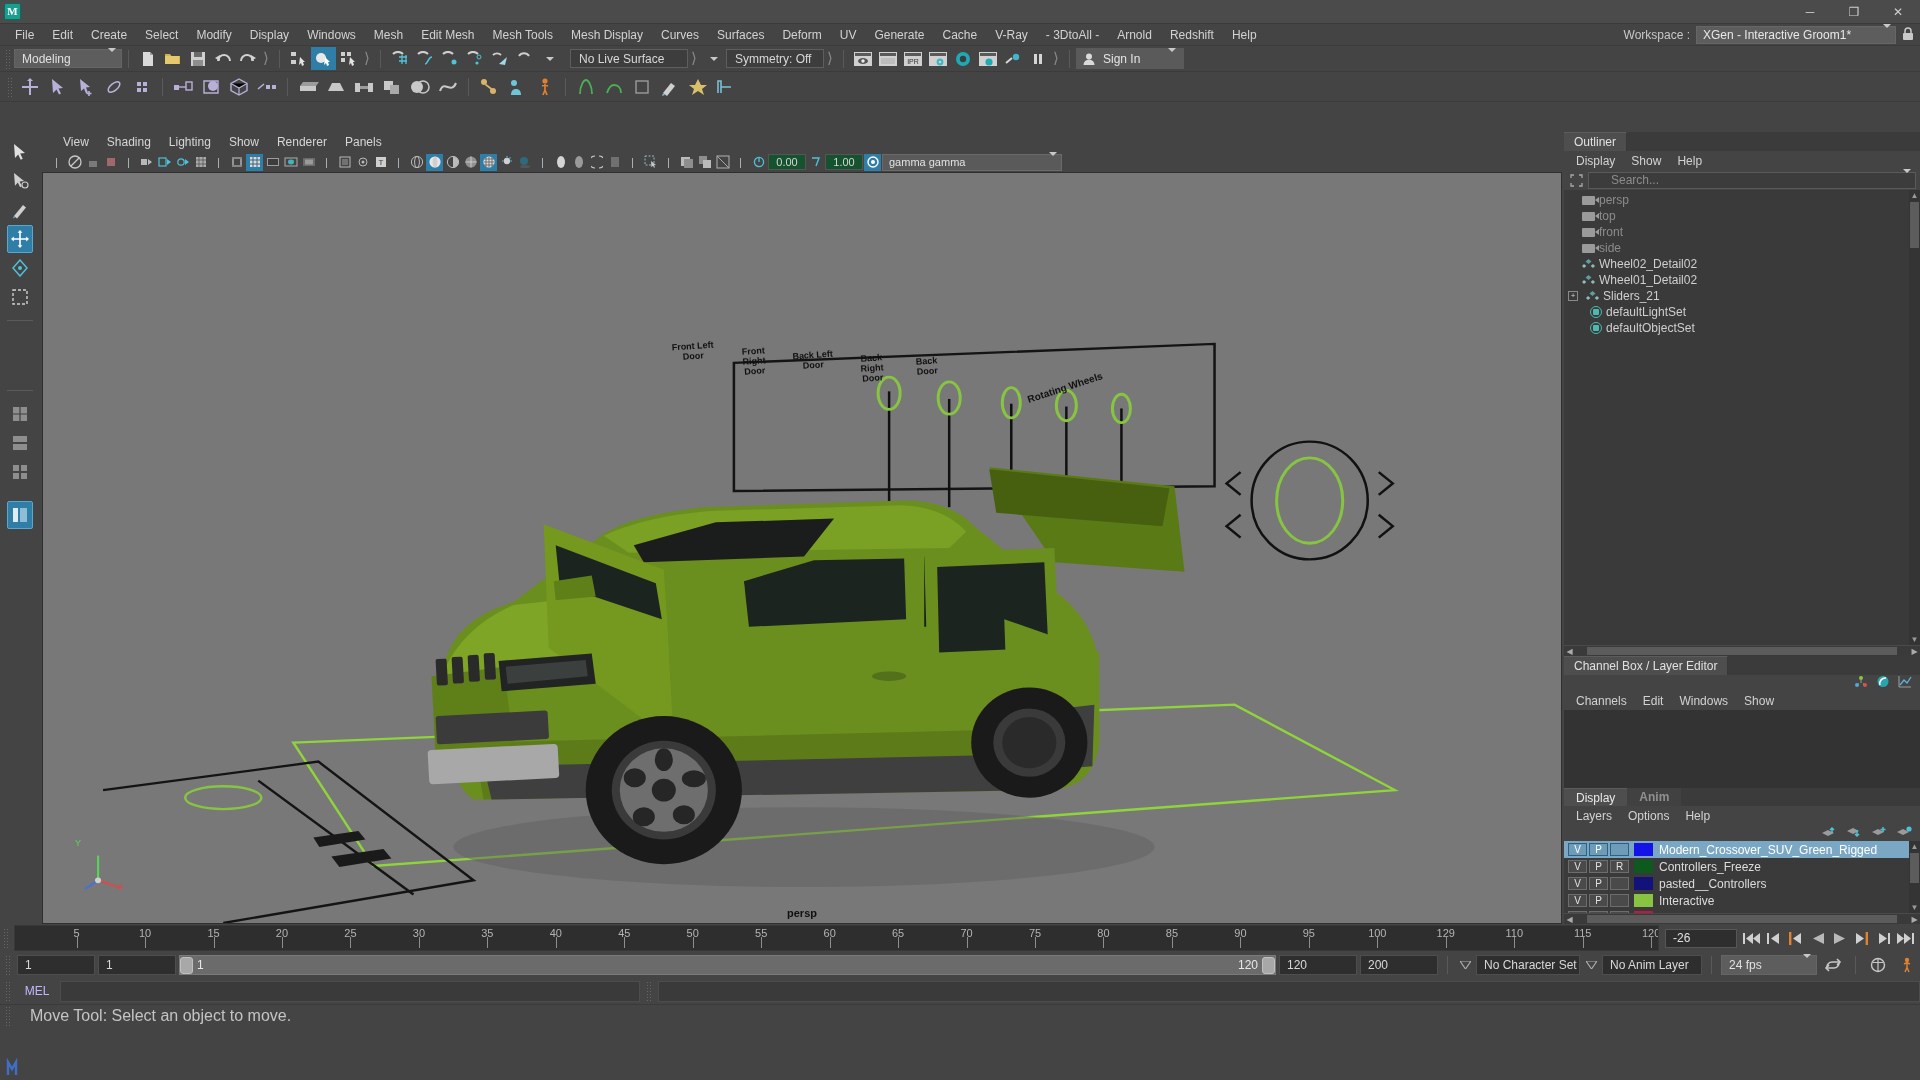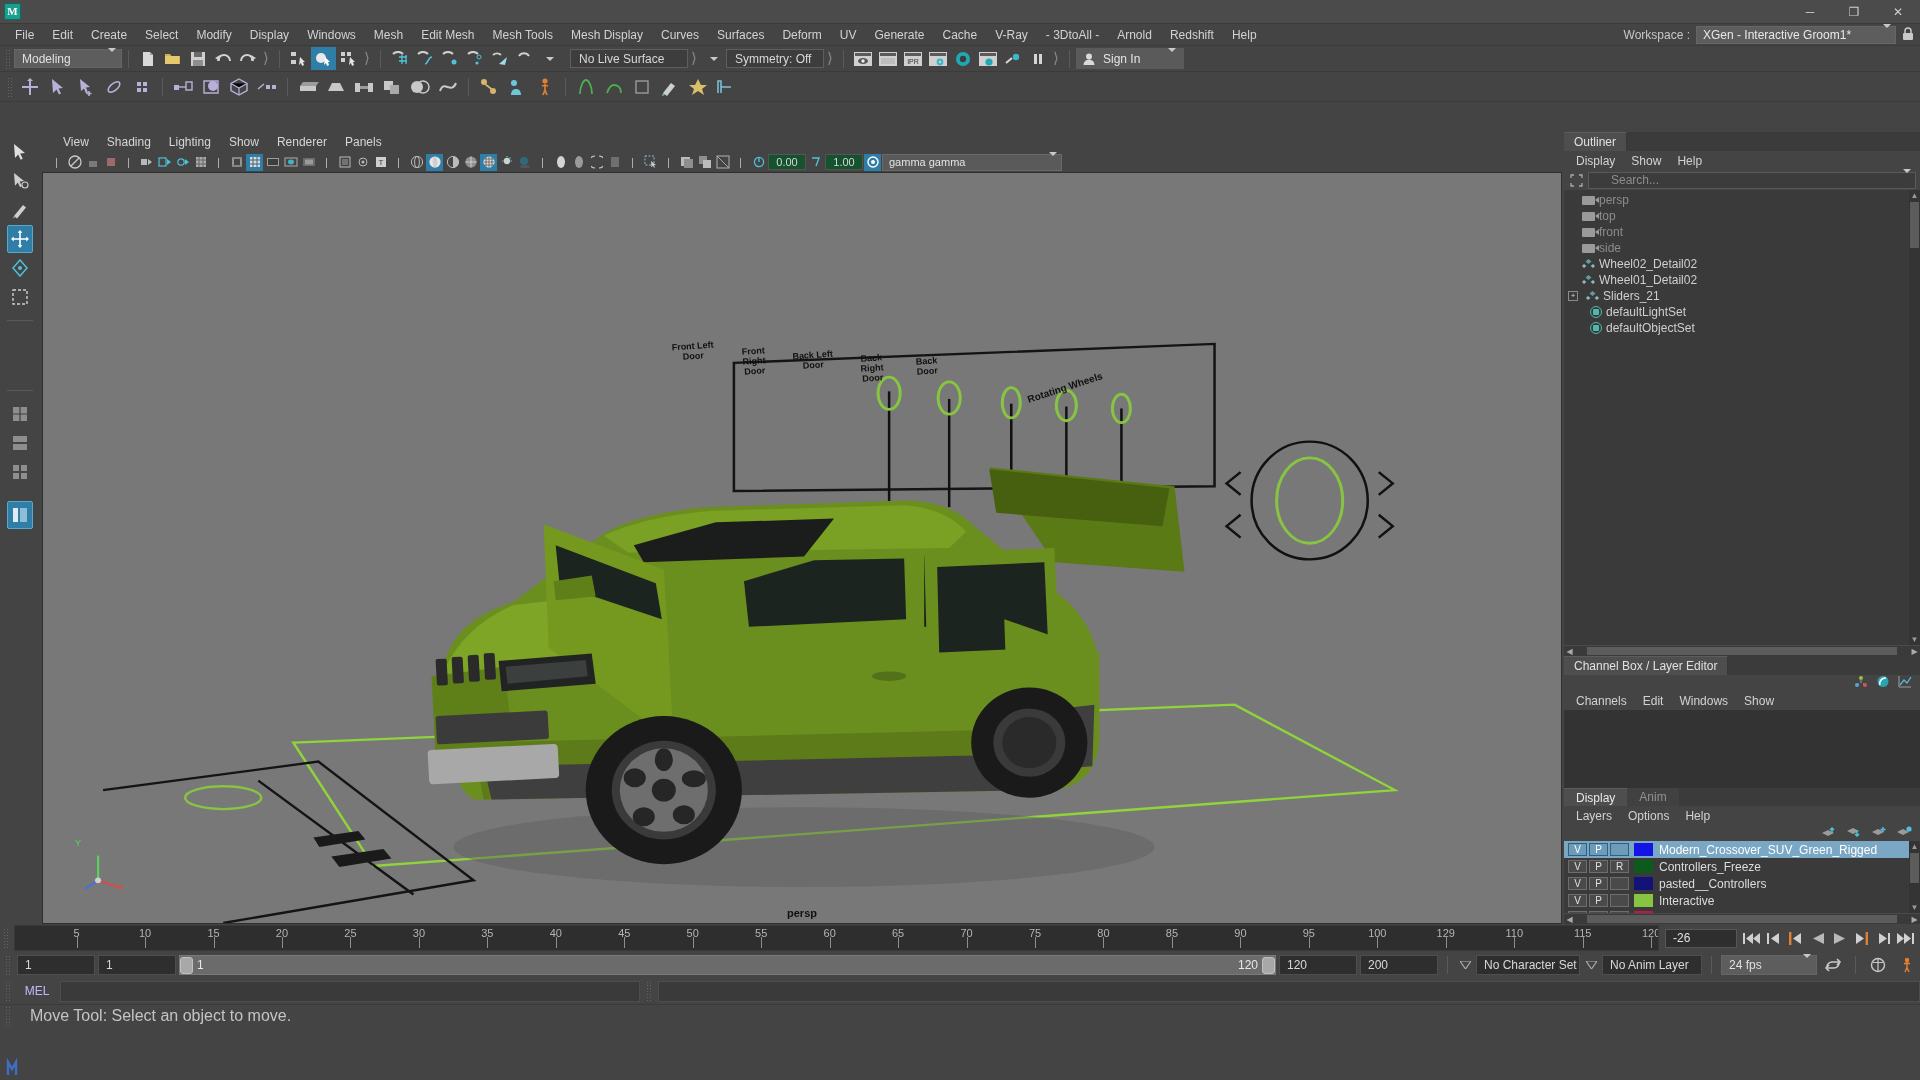--- a/index.html
+++ b/index.html
@@ -160,21 +160,21 @@
      border-top:1px solid #4a4a4a;}
   .h-scroll .thumb { height:8px; background:#5c5c5c; margin:0 12px; flex:1; }
   .arrowbtn { width:11px;height:10px;display:flex;align-items:center;justify-content:center;color:#aaa;font-size:8px;}
   .chbox-icons { height:16px; display:flex; align-items:center; justify-content:flex-end;
      gap:8px; padding-right:8px; background:#444; }
   .chbox-body { height:78px; background:#333333; }
 
   .layer-tabs { height:18px; display:flex; background:#3b3b3b; align-items:flex-end;}
   .layer-tab { padding:0 12px; height:18px; display:flex;align-items:center;font-size:12px;}
   .layer-tab.active { background:#4e4e4e; color:#e8e8e8; border-top:1px solid #5c5c5c;}
-  .layer-tab.inactive { background:#414141; color:#909090; }
+  .layer-tab.inactive { background:#414141; color:#909090;font-weight:bold; }
   .layer-toolicons { height:16px; display:flex; align-items:center; justify-content:flex-end;
      gap:10px; padding-right:8px; background:#444;}
   .layer-list { height:72px; background:#3a3a3a; overflow:hidden; position:relative; }
   .layer-row { height:17px; display:flex; align-items:center; gap:0; padding-left:4px; font-size:12px;}
   .layer-row.sel { background:#7aa8c4; }
   .lb { width:19px;height:13px;border:1px solid #6d6d6d;background:#4a4a4a;color:#e2e2e2;
      font-size:10px;display:flex;align-items:center;justify-content:center;margin-right:2px;}
   .layer-row.sel .lb { border-color:#30607d; background:#6c9cba; color:#fff;}
   .swatch { width:19px;height:13px; margin: 0 6px 0 3px; }
   .layer-name { color:#dcdcdc; }

